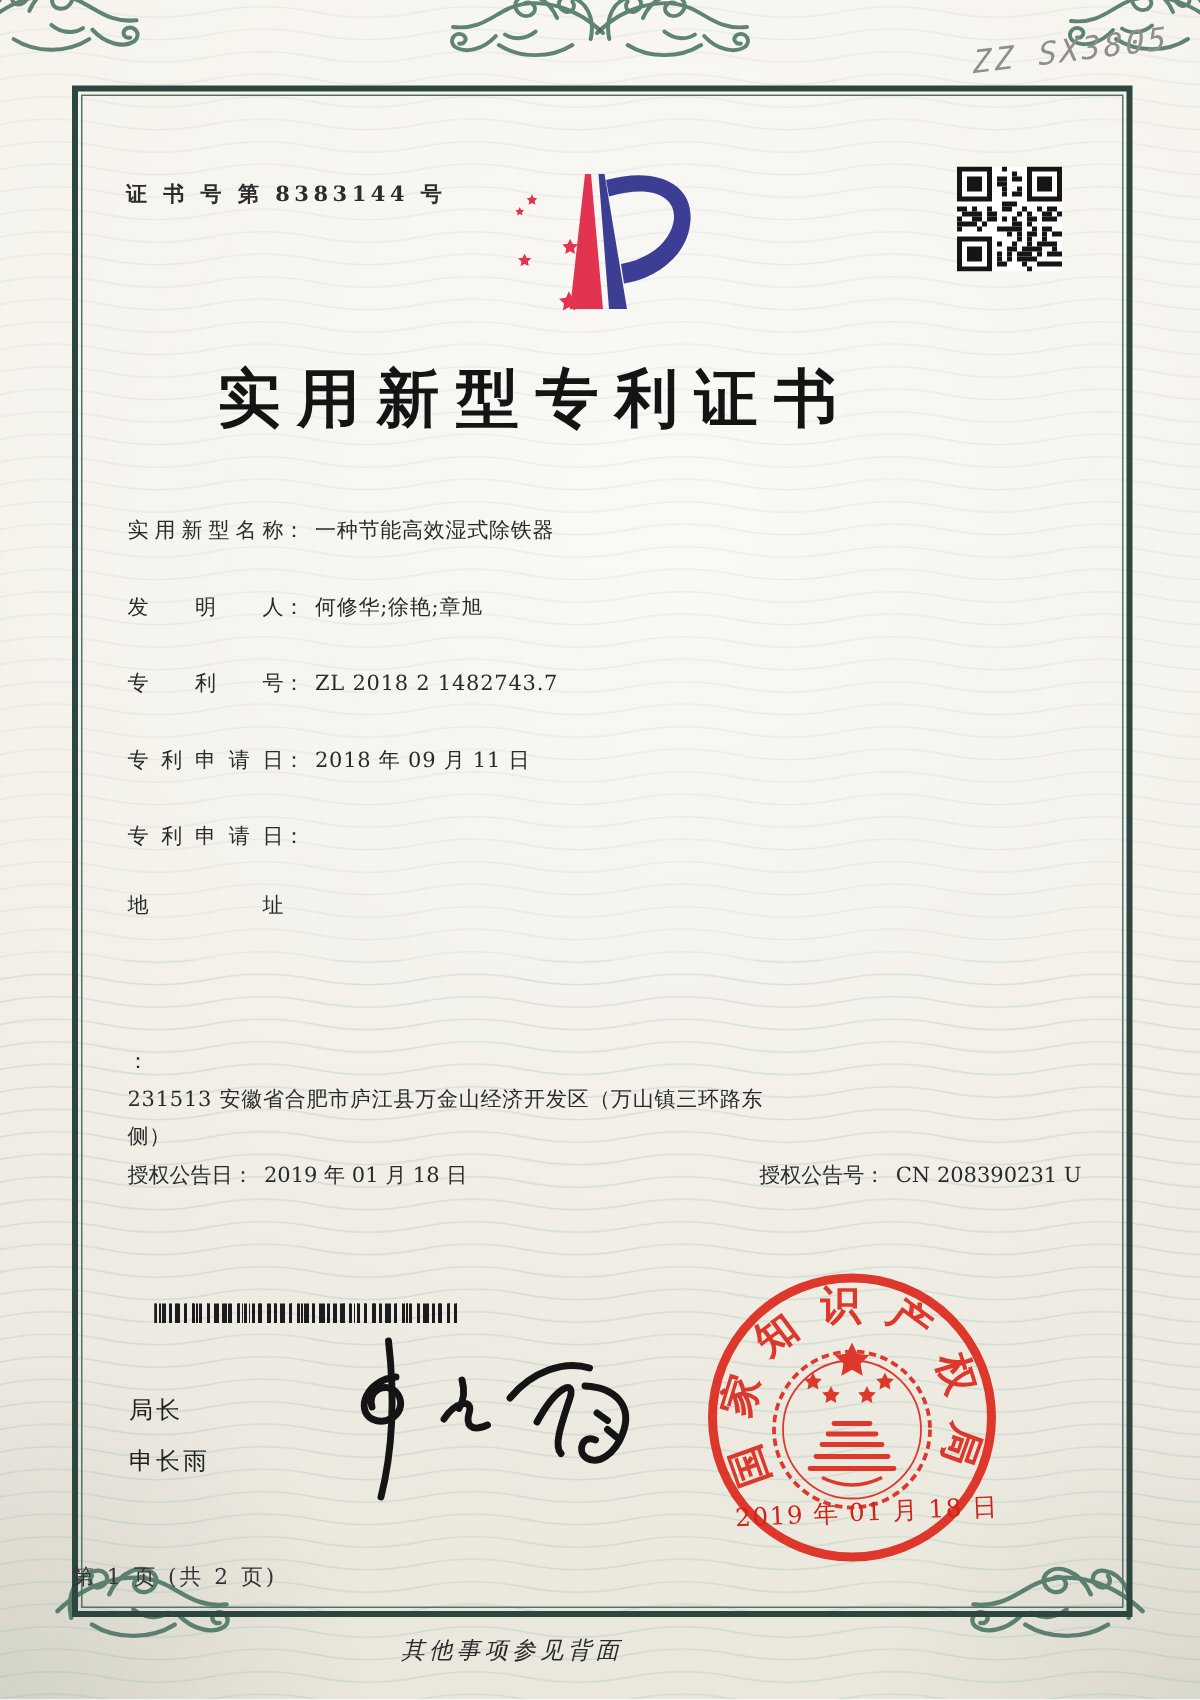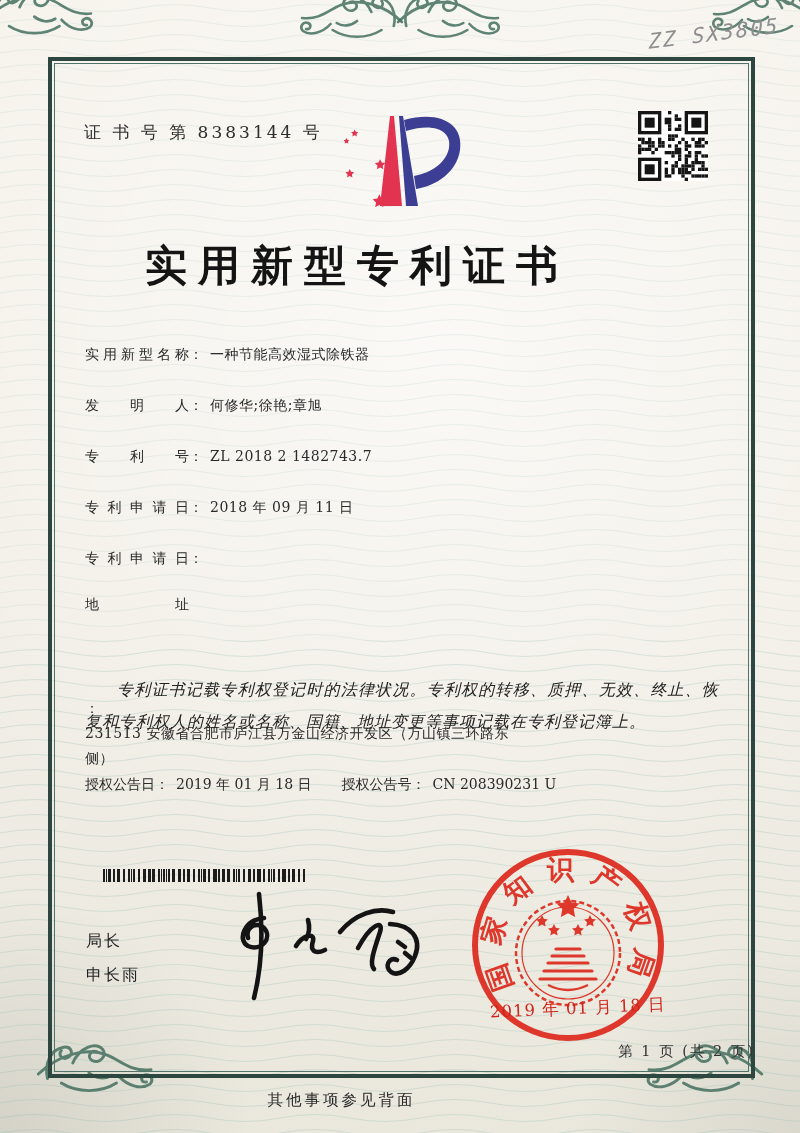--- a/index.html
+++ b/index.html
@@ -25,40 +25,40 @@
   }
 
   .frame {
     position:absolute; left:48px; top:57px; width:707px; height:1021px;
     border:4px solid #2d4740;
   }
   .frame-inner { position:absolute; inset:2px; border:1px solid #52736a; }
 
   .cert-no {
     position:absolute; left:84px; top:121px;
-    font-size:17px; letter-spacing:3px; color:#2d2d2d;
+    font-size:14px; letter-spacing:3px; color:#2d2d2d;font-weight:bold;
   }
 
   .logo { position:absolute; left:328px; top:106px; }
   .qr   { position:absolute; left:638px; top:111px; }
 
   .title {
     position:absolute; left:48px; top:238px; width:618px; text-align:center;
     font-size:42px; font-weight:700; letter-spacing:11px; color:#141414;
   }
 
   .fields { position:absolute; left:85px; top:342px; width:636px; font-size:14px; color:#2a2a2a; }
   .row { display:flex; align-items:flex-start; line-height:25px; margin-bottom:26px; }
   .row .lbl { display:inline-block; width:104px; text-align:justify; text-align-last:justify; flex:0 0 104px; }
   .row .colon { flex:0 0 auto; padding-right:7px; }
   .row .val { flex:1 1 auto; letter-spacing:.5px; }
   .row-owner { margin-bottom:21px; }
   .row-addr { margin-bottom:1px;flex-direction:column; }
   .row-addr .val { max-width:452px; }
-  .row-grant { margin-bottom:0; }
+  .row-grant { margin-bottom:0;justify-content:space-between; }
   .grant-pair { display:flex; }
   .grant-gap { width:30px; }
 
   .body-text {
     position:absolute; left:85px; top:674px; width:634px;
     font-size:16px; line-height:31.5px; letter-spacing:1px; color:#222;
     font-style:italic; text-align:justify;
   }
   .body-text p { text-indent:2em; }
 
@@ -78,26 +78,26 @@
   .signature { position:absolute; left:212px; top:886px; }
 
   .seal { position:absolute; left:468px; top:845px; }
   .seal-date {
     position:absolute; left:490px; top:998px; width:160px;
     color:#d0241a; font-size:16.5px; letter-spacing:1px; transform:rotate(-2.5deg);
     white-space:nowrap;
   }
 
   .page-info {
-    position:absolute; left:48px; top:1042px; width:707px; text-align:right;
+    position:absolute; left:48px; top:1042px; width:707px; text-align:left;
     font-size:14.5px; letter-spacing:2px; color:#333;
   }
   .back-note {
     position:absolute; left:0; top:1090px; width:683px; text-align:center;
-    font-size:15.5px; letter-spacing:3px; color:#2a2a2a; 
+    font-size:15.5px; letter-spacing:3px; color:#2a2a2a; font-style:italic;
   }
 </style>
 </head>
 <body>
 
 <div class="page">
 
   <svg class="waves" width="800" height="1133">
     <defs>
       <pattern id="wv" width="140" height="15" patternUnits="userSpaceOnUse">
@@ -317,21 +317,20 @@
       <span class="grant-gap"></span>
       <span class="grant-pair">
         <span>授权公告号</span>
           <span class="colon">：</span>
         <span>CN 208390231 U</span>
       </span>
     </div>
   </div>
 
   <div class="body-text">
-    <p>专利证书记载专利权登记时的法律状况。专利权的转移、质押、无效、终止、恢复和专利权人的姓名或名称、国籍、地址变更等事项记载在专利登记簿上。</p>
   </div>
 
   <div class="barcode"></div>
 
   <div class="signoff">
     <div>局长</div>
     <div>申长雨</div>
   </div>
 
   <svg class="signature" width="235" height="118" viewBox="0 0 235 118">

